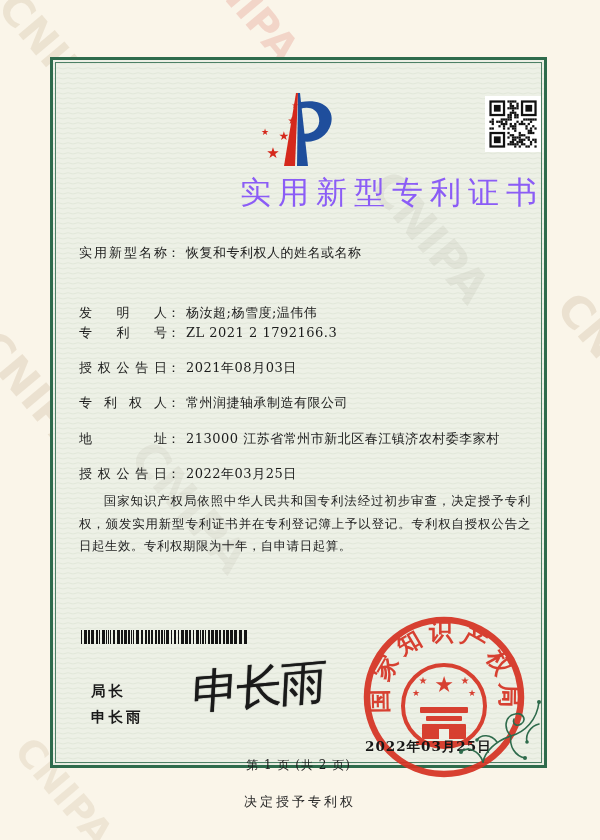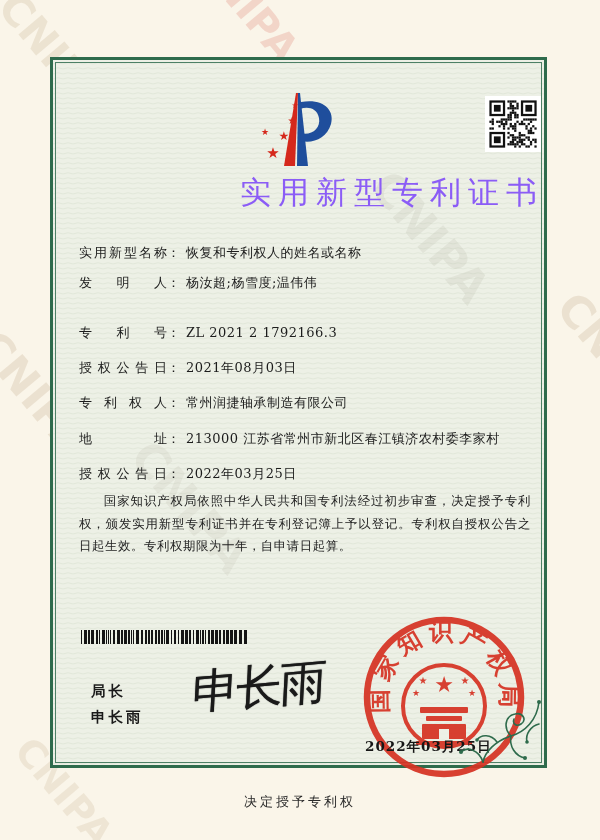--- a/index.html
+++ b/index.html
@@ -353,21 +353,21 @@
           <rect x="4.65" y="36.15" width="11.25" height="11.25" fill="#fff"></rect>
           <rect x="6.9" y="38.4" width="6.75" height="6.75" fill="#111"></rect>
         </svg>
 
       <div class="title">实用新型专利证书</div>
 
       <div class="fields">
         <div class="frow" style="top:0px">
           <span class="flabel">实用新型名称</span><span class="fcolon">：</span><span class="fvalue">恢复和专利权人的姓名或名称</span>
         </div>
-        <div class="frow" style="top:30px">
+        <div class="frow" style="top:60px">
           <span class="flabel">发 明 人</span><span class="fcolon">：</span><span class="fvalue">杨汝超;杨雪度;温伟伟</span>
         </div>
         <div class="frow" style="top:80px">
           <span class="flabel">专 利 号</span><span class="fcolon">：</span><span class="fvalue">ZL 2021 2 1792166.3</span>
         </div>
         <div class="frow" style="top:115px">
           <span class="flabel">授权公告日</span><span class="fcolon">：</span><span class="fvalue">2021年08月03日</span>
         </div>
         <div class="frow" style="top:150px">
           <span class="flabel">专 利 权 人</span><span class="fcolon">：</span><span class="fvalue">常州润捷轴承制造有限公司</span>
@@ -409,20 +409,21 @@
           <rect x="61" y="95" width="48" height="6" rx="1"></rect>
           <rect x="67" y="104" width="36" height="5" rx="1"></rect>
           <rect x="63" y="112" width="44" height="15" rx="1"></rect>
           <rect x="80" y="117" width="10" height="10" fill="#edf0e6"></rect>
           <rect x="57" y="129" width="56" height="4" rx="1"></rect>
         </g>
       </svg>
 
       <div class="seal-date">2022年03月25日</div>
 
+      <div class="page-num">第 1 页 (共 2 页)</div>
 
       <svg class="ornament" width="92" height="92" viewBox="0 0 92 92">
         <g fill="none" stroke="#2e6b4c" stroke-width="1.6" stroke-linecap="round">
           <path d="M88,30 C86,48 74,60 60,64 C44,69 34,80 32,90"></path>
           <path d="M60,64 C52,56 54,44 64,42 C72,40 76,48 70,52 C66,55 61,52 63,47"></path>
           <path d="M32,90 C28,78 16,74 10,80"></path>
           <path d="M60,64 C58,74 64,84 74,86"></path>
           <path d="M46,70 C40,62 30,62 26,68"></path>
           <path d="M88,52 C80,54 74,62 76,70"></path>
         </g>

